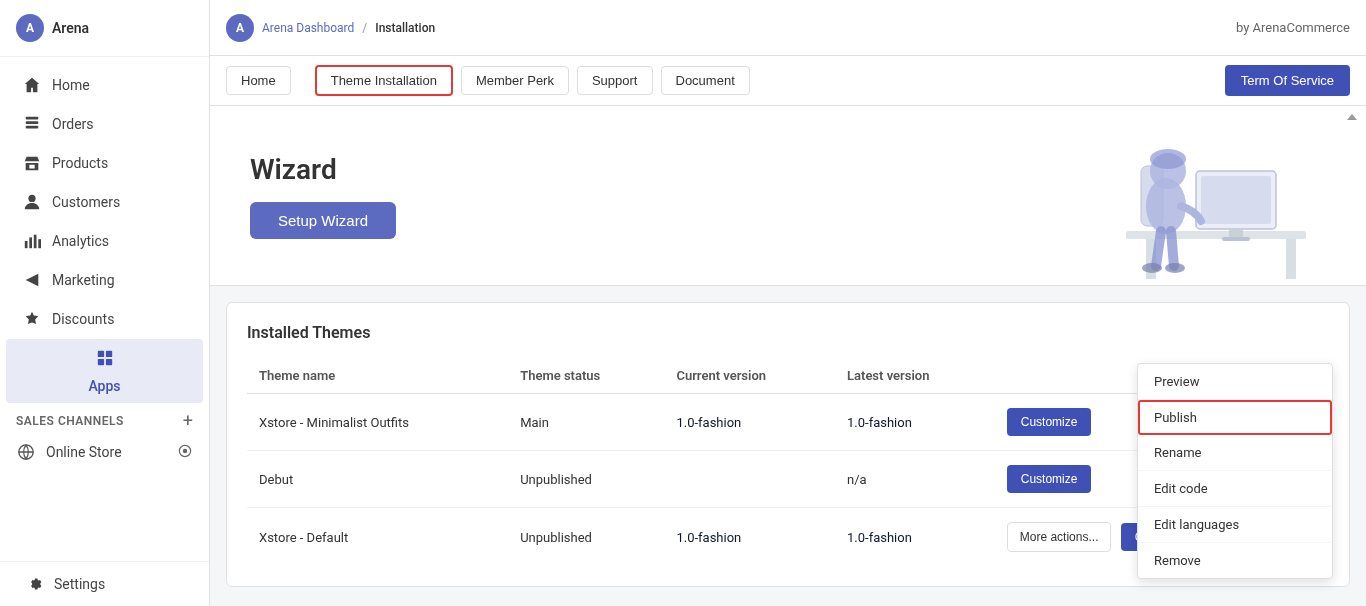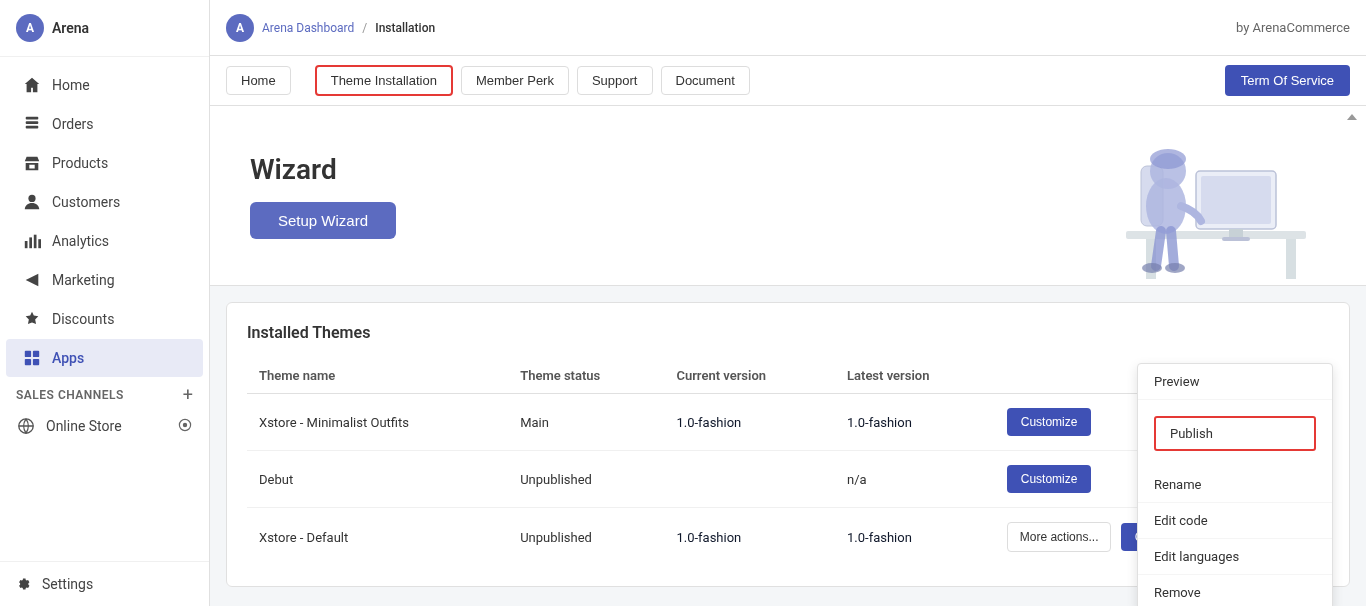--- a/index.html
+++ b/index.html
@@ -4,28 +4,28 @@
   <style>
     * { box-sizing: border-box; margin: 0; padding: 0; }
     body { font-family: -apple-system, BlinkMacSystemFont, 'Segoe UI', Roboto, sans-serif; background: #f4f6f8; display: flex; height: 606px; overflow: hidden; font-size: 14px; }
 
     
     .sidebar { width: 210px; background: #fff; border-right: 1px solid #e0e0e0; display: flex; flex-direction: column; height: 606px; flex-shrink: 0; }
     .sidebar-logo { padding: 14px 16px; display: flex; align-items: center; gap: 8px; border-bottom: 1px solid #f0f0f0; }
     .sidebar-logo-icon { width: 28px; height: 28px; background: #5c6bc0; border-radius: 50%; display: flex; align-items: center; justify-content: center; color: #fff; font-size: 12px; font-weight: bold; }
     .sidebar-nav { flex: 1; padding: 8px 0; overflow-y: auto; }
     .sidebar-item { display: flex; align-items: center; gap: 10px; padding: 9px 16px; color: #444; cursor: pointer; border-radius: 4px; margin: 1px 6px; }
-    .sidebar-item.active { background: #e8eaf6; color: #3f51b5; font-weight: 500; }
+    .sidebar-item.active { background: #e8eaf6; color: #3f51b5; font-weight: 500; flex-direction: column; }
     .sidebar-item-icon { width: 20px; height: 20px; display: flex; align-items: center; justify-content: center; flex-shrink: 0; }
     .sidebar-item-label { font-size: 14px; }
     .sidebar-section { padding: 8px 16px 4px; display: flex; align-items: center; justify-content: space-between; }
     .sidebar-section-label { font-size: 12px; color: #666; font-weight: 600; letter-spacing: 0.5px; }
     .sidebar-section-add { color: #666; cursor: pointer; font-size: 18px; line-height: 1; }
     .sidebar-sub-item { display: flex; align-items: center; gap: 10px; padding: 8px 16px; color: #444; cursor: pointer; }
-    .sidebar-settings { padding: 12px 12px; border-top: 1px solid #f0f0f0; display: flex; align-items: center; gap: 10px; color: #444; cursor: pointer; }
+    .sidebar-settings { padding: 12px 24px; border-top: 1px solid #f0f0f0; display: flex; align-items: center; gap: 10px; color: #444; cursor: pointer; }
 
     
     .main { flex: 1; display: flex; flex-direction: column; overflow: hidden; }
 
     
     .header { background: #fff; border-bottom: 1px solid #e0e0e0; padding: 0 16px; display: flex; align-items: center; justify-content: space-between; height: 56px; flex-shrink: 0; }
     .header-left { display: flex; align-items: center; gap: 8px; }
     .header-logo { width: 28px; height: 28px; background: #5c6bc0; border-radius: 50%; display: flex; align-items: center; justify-content: center; color: #fff; font-size: 12px; font-weight: bold; }
     .header-breadcrumb { display: flex; align-items: center; gap: 4px; font-size: 12px; color: #666; }
     .header-right { font-size: 13px; color: #666; }
@@ -55,21 +55,21 @@
     .themes-table td { padding: 14px 12px; font-size: 13px; color: #333; border-bottom: 1px solid #f0f0f0; }
     .themes-table tr:last-child td { border-bottom: none; }
     .version-link { color: #0f172a; font-weight: 400; }
     .customize-btn { padding: 7px 14px; background: #3f51b5; color: #fff; border: none; border-radius: 4px; cursor: pointer; font-size: 12px; font-weight: 500; }
     .more-actions-btn { padding: 7px 12px; background: #fff; color: #333; border: 1px solid #ddd; border-radius: 4px; cursor: pointer; font-size: 12px; margin-right: 6px; }
 
     
     .dropdown-menu { position: absolute; right: 16px; top: 60px; background: #fff; border: 1px solid #e0e0e0; border-radius: 4px; box-shadow: 0 4px 12px rgba(0,0,0,0.12); z-index: 100; width: 196px; }
     .dropdown-item { padding: 10px 16px; font-size: 13px; color: #333; cursor: pointer; border-bottom: 1px solid #f5f5f5; }
     .dropdown-item:last-child { border-bottom: none; }
-    .dropdown-item.highlighted { border: 2px solid #e53935; margin: 16px; border-radius: 3px; padding: 8px 14px; }
+    .dropdown-item.highlighted { border: 2px solid #e53935; margin: 0; border-radius: 3px; padding: 8px 14px; }
 
     
     .illustration-svg { opacity: 0.7; }
 
     
     .icon-svg { width: 18px; height: 18px; fill: currentColor; }
   </style>
 </head>
 <body>
 

